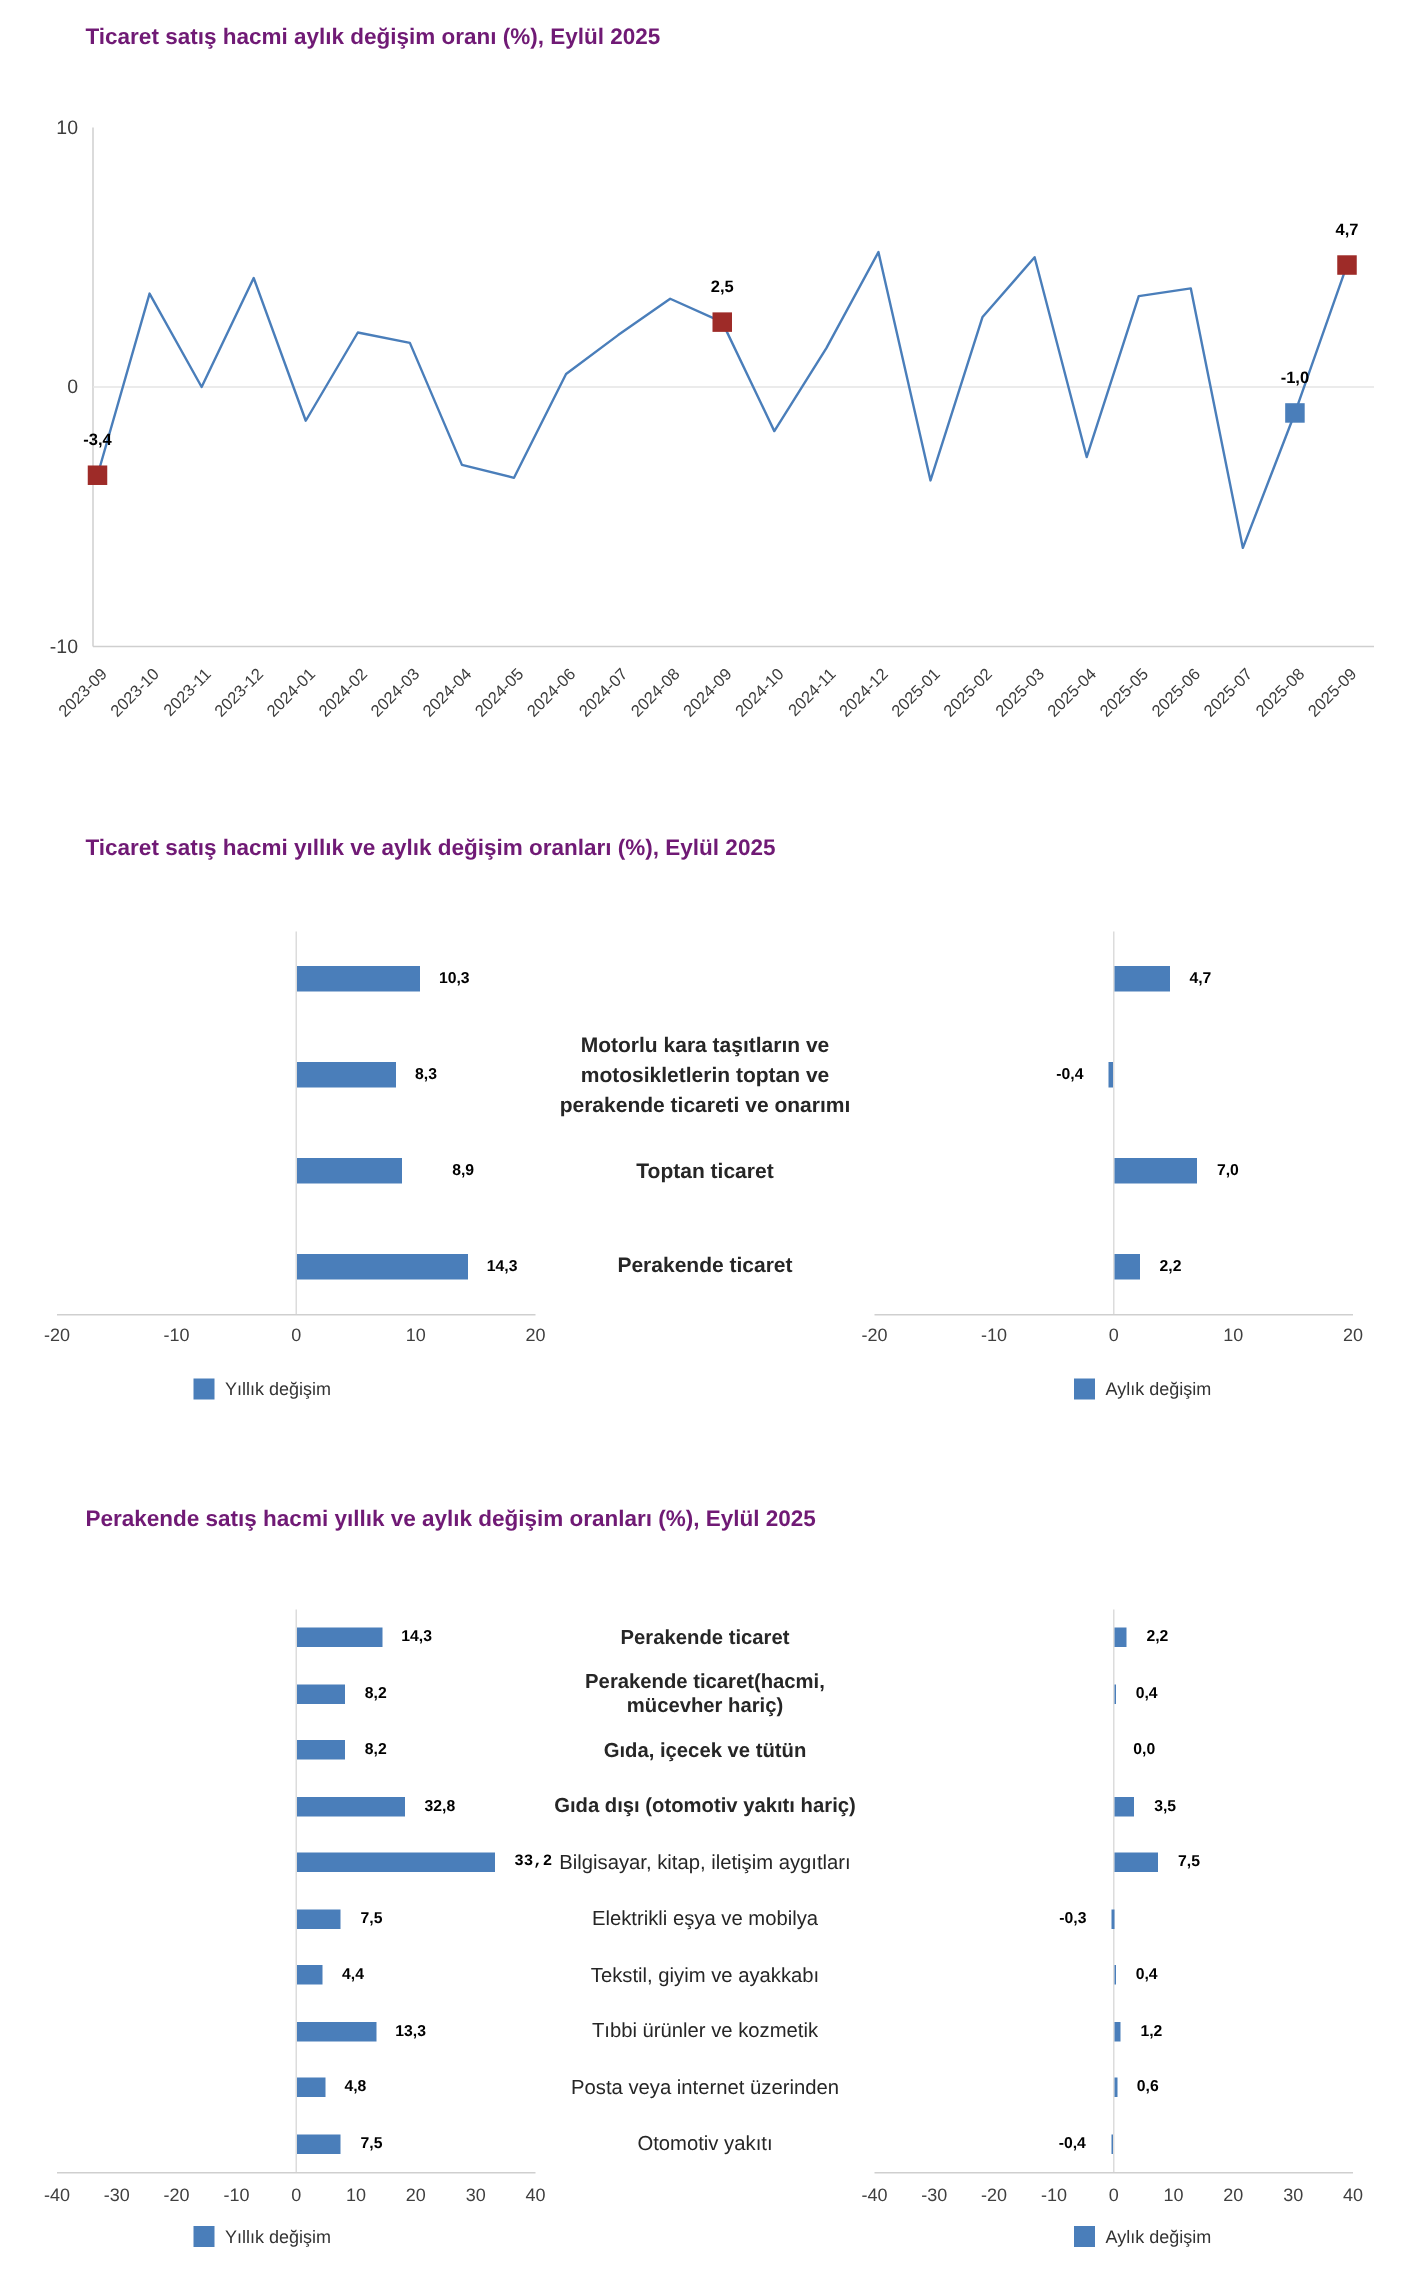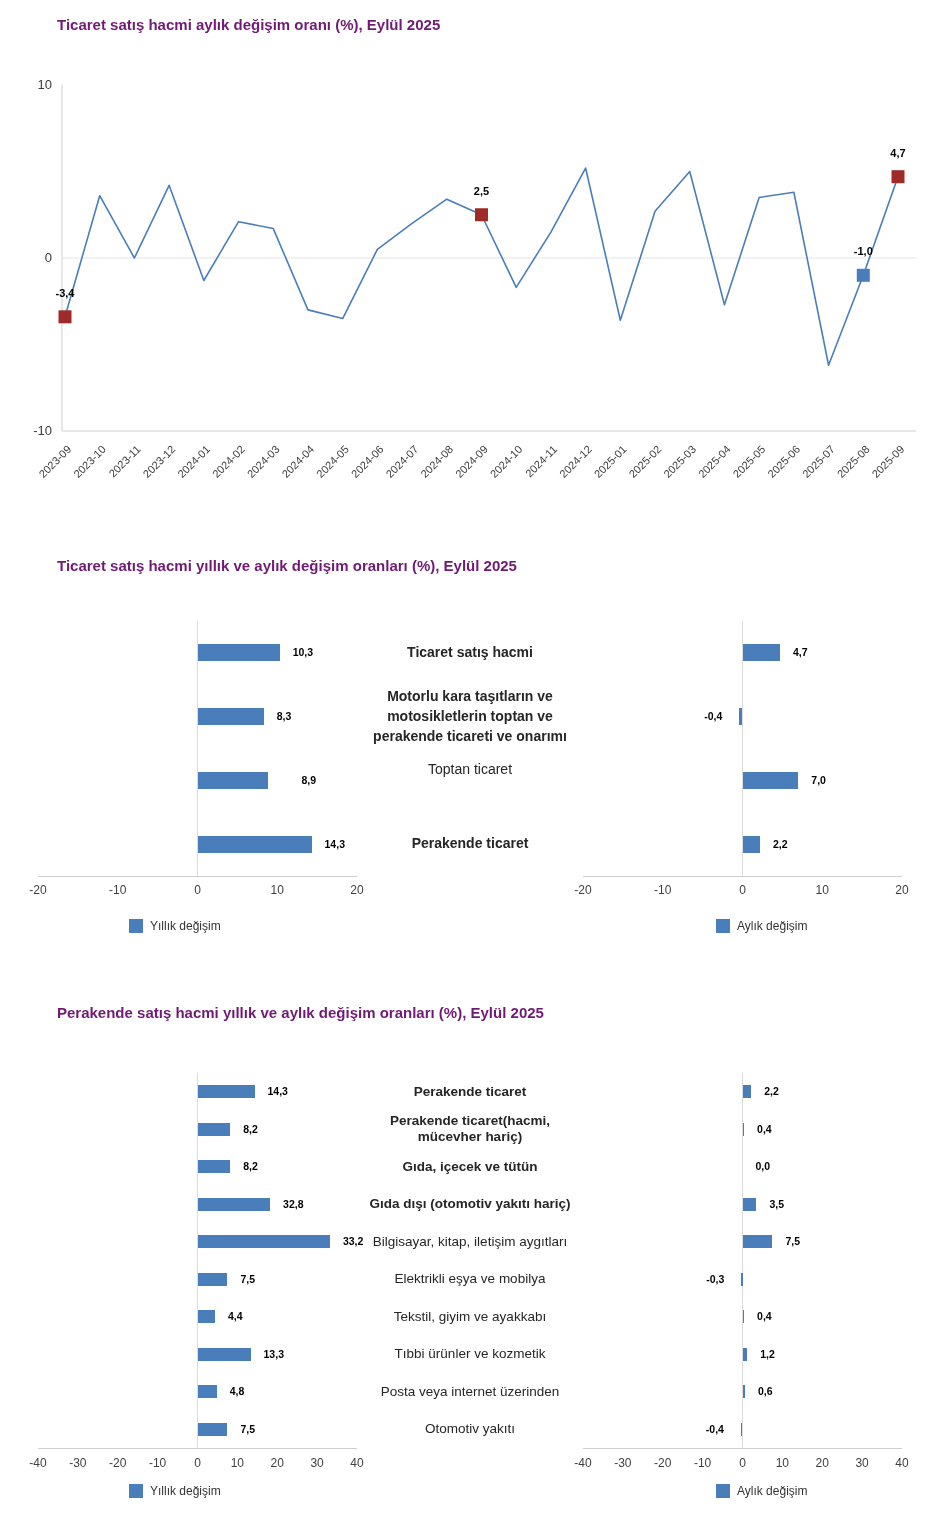--- a/index.html
+++ b/index.html
@@ -97,23 +97,22 @@
       <div class="val" style="top: 150.875px; line-height: 17px; left: 228.325px;">7,0</div>
       <div class="bar" style="top: 214.625px; height: 17px; background: rgb(74, 126, 186); left: 159.5px; width: 17.545px;"></div>
       <div class="val" style="top: 214.625px; line-height: 17px; left: 190.045px;">2,2</div>
     </div>
     <div class="tick" style="left: 583px; top: 883px;">-20</div>
     <div class="tick" style="left: 662.75px; top: 883px;">-10</div>
     <div class="tick" style="left: 742.5px; top: 883px;">0</div>
     <div class="tick" style="left: 822.25px; top: 883px;">10</div>
     <div class="tick" style="left: 902px; top: 883px;">20</div>
     <div class="cats" style="left: 357px; top: 621px; width: 226px; height: 255px;">
-      <div class="cat cat-mid" style="top: 0px; height: 63.75px; font-weight: bold; overflow: visible;">Ticaret satış hacmi</div>
       <div class="cat cat-mid" style="top: 63.75px; height: 63.75px; font-weight: bold; overflow: visible;">Motorlu kara taşıtların ve motosikletlerin toptan ve perakende ticareti ve onarımı</div>
-      <div class="cat cat-mid" style="top: 117px; height: 63.75px; font-weight: normal; overflow: visible;">Toptan ticaret</div>
+      <div class="cat cat-mid" style="top: 128px; height: 63.75px; font-weight: bold; overflow: visible;">Toptan ticaret</div>
       <div class="cat cat-mid" style="top: 191.25px; height: 63.75px; font-weight: bold; overflow: visible;">Perakende ticaret</div>
     </div>
     <div class="legend" style="left: 129px; top: 919px;">
       <div class="sw" style="background: rgb(74, 126, 186);"></div>
       <div>Yıllık değişim</div>
     </div>
     <div class="legend" style="left: 716px; top: 919px;">
       <div class="sw" style="background: rgb(74, 126, 186);"></div>
       <div>Aylık değişim</div>
     </div>
@@ -121,21 +120,21 @@
       <div class="zero-line" style="left: 159px; height: 375px;"></div>
       <div class="bar" style="top: 12.25px; height: 13px; background: rgb(74, 126, 186); left: 159.5px; width: 57.0213px;"></div>
       <div class="val" style="top: 12.25px; line-height: 13px; left: 229.521px;">14,3</div>
       <div class="bar" style="top: 49.75px; height: 13px; background: rgb(74, 126, 186); left: 159.5px; width: 32.6975px;"></div>
       <div class="val" style="top: 49.75px; line-height: 13px; left: 205.197px;">8,2</div>
       <div class="bar" style="top: 87.25px; height: 13px; background: rgb(74, 126, 186); left: 159.5px; width: 32.6975px;"></div>
       <div class="val" style="top: 87.25px; line-height: 13px; left: 205.197px;">8,2</div>
       <div class="bar" style="top: 124.75px; height: 13px; background: rgb(74, 126, 186); left: 159.5px; width: 72.5725px;"></div>
       <div class="val" style="top: 124.75px; line-height: 13px; left: 245.072px;">32,8</div>
       <div class="bar" style="top: 162.25px; height: 13px; background: rgb(74, 126, 186); left: 159.5px; width: 132.385px;"></div>
-      <div class="val" style="top: 162.25px; line-height: 13px; left: 304.885px;">33,2</div>
+      <div class="val" style="top: 162.25px; line-height: 13px; left: 304.885px; font-family: Liberation Mono, monospace;">33,2</div>
       <div class="bar" style="top: 199.75px; height: 13px; background: rgb(74, 126, 186); left: 159.5px; width: 29.9062px;"></div>
       <div class="val" style="top: 199.75px; line-height: 13px; left: 202.406px;">7,5</div>
       <div class="bar" style="top: 237.25px; height: 13px; background: rgb(74, 126, 186); left: 159.5px; width: 17.545px;"></div>
       <div class="val" style="top: 237.25px; line-height: 13px; left: 190.045px;">4,4</div>
       <div class="bar" style="top: 274.75px; height: 13px; background: rgb(74, 126, 186); left: 159.5px; width: 53.0337px;"></div>
       <div class="val" style="top: 274.75px; line-height: 13px; left: 225.534px;">13,3</div>
       <div class="bar" style="top: 312.25px; height: 13px; background: rgb(74, 126, 186); left: 159.5px; width: 19.14px;"></div>
       <div class="val" style="top: 312.25px; line-height: 13px; left: 191.64px;">4,8</div>
       <div class="bar" style="top: 349.75px; height: 13px; background: rgb(74, 126, 186); left: 159.5px; width: 29.9062px;"></div>
       <div class="val" style="top: 349.75px; line-height: 13px; left: 202.406px;">7,5</div>

